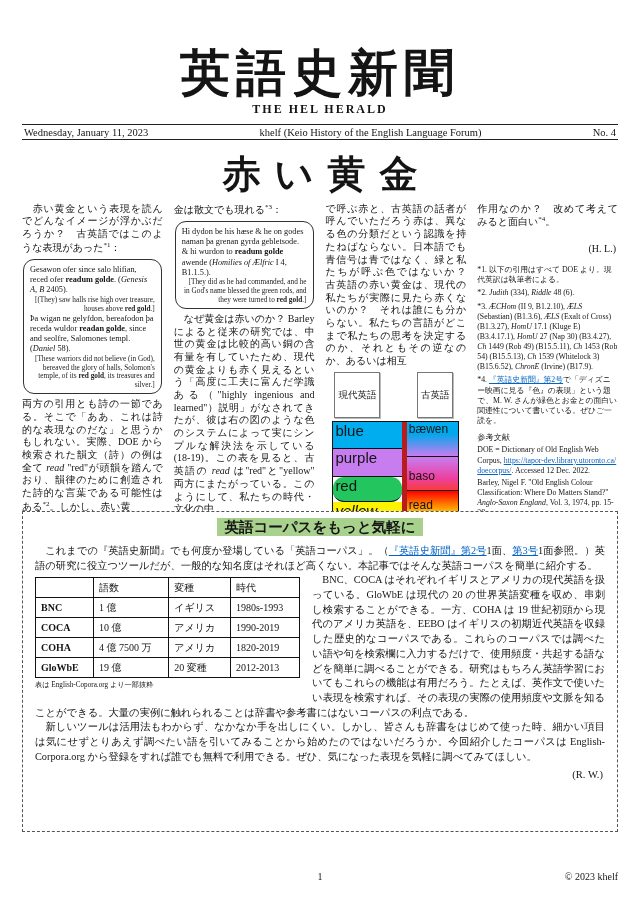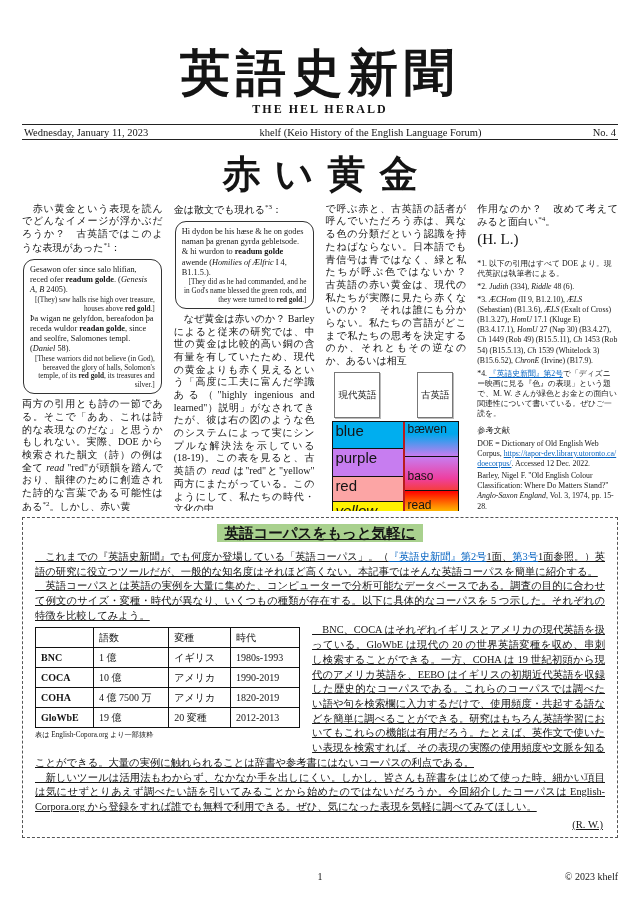--- a/index.html
+++ b/index.html
@@ -25,45 +25,45 @@
   .dateline span { white-space:nowrap; }
 
   
   .a1-title { text-align:center; font-size:38px; font-weight:bold; letter-spacing:14px; text-indent:14px; margin:14px 0 7px; line-height:1.1; }
   .cols { display:flex; gap:11px; height:308px; overflow:hidden; }
   .col { flex:1 1 0; min-width:0; font-size:10px; line-height:1.27; text-align:justify; }
   .col p { margin:0; }
   .qbox { border:1px solid #333; border-radius:11px; padding:5px 6px 3px; margin:4px 1px 4px; background:#fff; }
   .q  { font-size:8.3px; line-height:1.24; margin:0 0 2px; text-align:left; }
   .tr { font-size:7.3px; line-height:1.22; margin:0 0 4px; text-align:right; color:#222; }
-  .byline { text-align:left; font-size:15px; margin:0 2px 10px 0; }
+  .byline { text-align:right; font-size:10px; margin:13px 2px 10px 0; }
   .fnotes p { font-size:7.8px; line-height:1.3; margin:0 0 3px; text-align:left; }
   .refs-h { font-size:8.2px; margin:7px 0 2px; text-align:left; }
   .refs p { font-size:7.8px; line-height:1.3; margin:0 0 2px; text-align:left; }
 
   
   .ct { width:127px; margin:4px auto 0; }
   .ct-heads { display:flex; justify-content:space-between; padding:0 6px 0 2px; margin-bottom:3px; }
   .ct-head { border:1px solid #777; box-shadow:1px 1px 0 #bbb; font-size:9.5px; padding:16px 3px; background:#fff; }
   .ct-grid { display:flex; border:1px solid #111; }
-  .ct-leftcol  { width:57%; display:flex; flex-direction:column; border-right:2px solid #b91c1c; }
+  .ct-leftcol  { width:57%; display:flex; flex-direction:column; border-right:5px solid #b91c1c; }
   .ct-rightcol { width:43%; display:flex; flex-direction:column; }
   .ct-cell { box-sizing:border-box; border-bottom:1px solid #111; padding:1px 0 0 2px;
              font-family:"Liberation Sans", sans-serif; overflow:hidden; }
   .ct-leftcol .ct-cell:last-child, .ct-rightcol .ct-cell:last-child { border-bottom:none; }
   .ct-leftcol .ct-cell { font-size:15px; line-height:1.05; }
   .ct-rightcol .ct-cell { font-size:12px; line-height:1.1; }
   .hm0{height:27px}.hm1{height:28px}.hm2{height:25px}.hm3{height:27px}.hm4{height:28px}
   .ho0{height:35px}.ho1{height:34px}.ho2{height:28px}.ho3{height:17px}.ho4{height:21px}
   .ho1 span { position:relative; top:12px; }
   .ho2 span { position:relative; top:7px; }
 
   
-  .corpus-box { border:1.5px dashed #555; margin-top:6px; height:321px; box-sizing:border-box;
-                padding:5px 12px 6px; overflow:hidden;text-decoration:underline; }
+  .corpus-box { border:1.5px dashed #555; height:321px; box-sizing:border-box;
+                padding:5px 12px 6px; overflow:hidden; }
   .corpus-head { text-align:center; margin:1px 0 7px; }
   .corpus-head span { font-size:14.5px; font-weight:bold; padding:1px 7px; }
   .corpus-text p { font-size:10.3px; line-height:1.43; margin:0; text-align:justify; }
   .tbl-wrap { float:left; width:46.5%; margin:4px 12px 1px 0; }
   .ctable { border-collapse:collapse; width:100%; }
   .ctable th, .ctable td { border:1px solid #111; font-size:10px; font-weight:normal; padding:2.5px 5px; text-align:left; white-space:nowrap; }
   .ctable .rowhead { font-weight:bold; }
   .tbl-cap { font-size:7.2px; margin-top:2px; text-align:left; }
   .byline2 { clear:both; text-align:right; font-size:10.5px; margin:4px 2px 0 0; }
 
@@ -117,21 +117,21 @@
 
       <div class="ct">
         <div class="ct-heads">
           <span class="ct-head">現代英語</span>
           <span class="ct-head">古英語</span>
         </div>
         <div class="ct-grid">
           <div class="ct-leftcol">
             <div class="ct-cell hm0" style="background: rgb(0, 174, 239);"><span>blue</span></div>
             <div class="ct-cell hm1" style="background: rgb(199, 125, 240);"><span>purple</span></div>
-            <div class="ct-cell hm2" style="background: #fca5a5;"><span>red</span></div>
+            <div class="ct-cell hm2" style="background: #22c55e; border-radius: 11px;"><span>red</span></div>
             <div class="ct-cell hm3" style="background: rgb(255, 242, 0); font-style: italic;"><span>yellow</span></div>
             <div class="ct-cell hm4" style="background: rgb(0, 166, 81);"><span>green</span></div>
           </div>
           <div class="ct-rightcol">
             <div class="ct-cell ho0" style="background: linear-gradient(rgb(0, 174, 239), rgb(0, 167, 236) 35%, rgb(199, 125, 240));"><span>bæwen</span></div>
             <div class="ct-cell ho1" style="background: linear-gradient(rgb(199, 125, 240), rgb(238, 63, 160) 65%, rgb(246, 62, 62));"><span>baso</span></div>
             <div class="ct-cell ho2" style="background: linear-gradient(rgb(255, 0, 0), rgb(255, 138, 0) 55%, rgb(255, 242, 0));"><span>read</span></div>
             <div class="ct-cell ho3" style="background: rgb(255, 242, 0);"><span>geolo</span></div>
             <div class="ct-cell ho4" style="background: rgb(0, 166, 81);"><span>grene</span></div>
           </div>
@@ -155,21 +155,20 @@
       </div>
     </div>
   </div>
 
   <div class="corpus-box">
     <div class="corpus-head">
       <span style="background: rgb(169, 209, 142);">英語コーパスをもっと気軽に</span>
     </div>
     <div class="corpus-text">
       <p>　これまでの『英語史新聞』でも何度か登場している「英語コーパス」。（<a>『英語史新聞』第2号</a>1面、<a>第3号</a>1面参照。）英語の研究に役立つツールだが、一般的な知名度はそれほど高くない。本記事ではそんな英語コーパスを簡単に紹介する。</p>
-      <p>　英語コーパスとは英語の実例を大量に集めた、コンピューターで分析可能なデータベースである。調査の目的に合わせて例文のサイズ・変種・時代が異なり、いくつもの種類が存在する。以下に具体的なコーパスを 5 つ示した。それぞれの特徴を比較してみよう。</p>
 
       <div class="tbl-wrap">
         <table class="ctable">
           <thead>
             <tr>
               <th></th>
               <th>語数</th>
               <th>変種</th>
               <th>時代</th>
             </tr>

